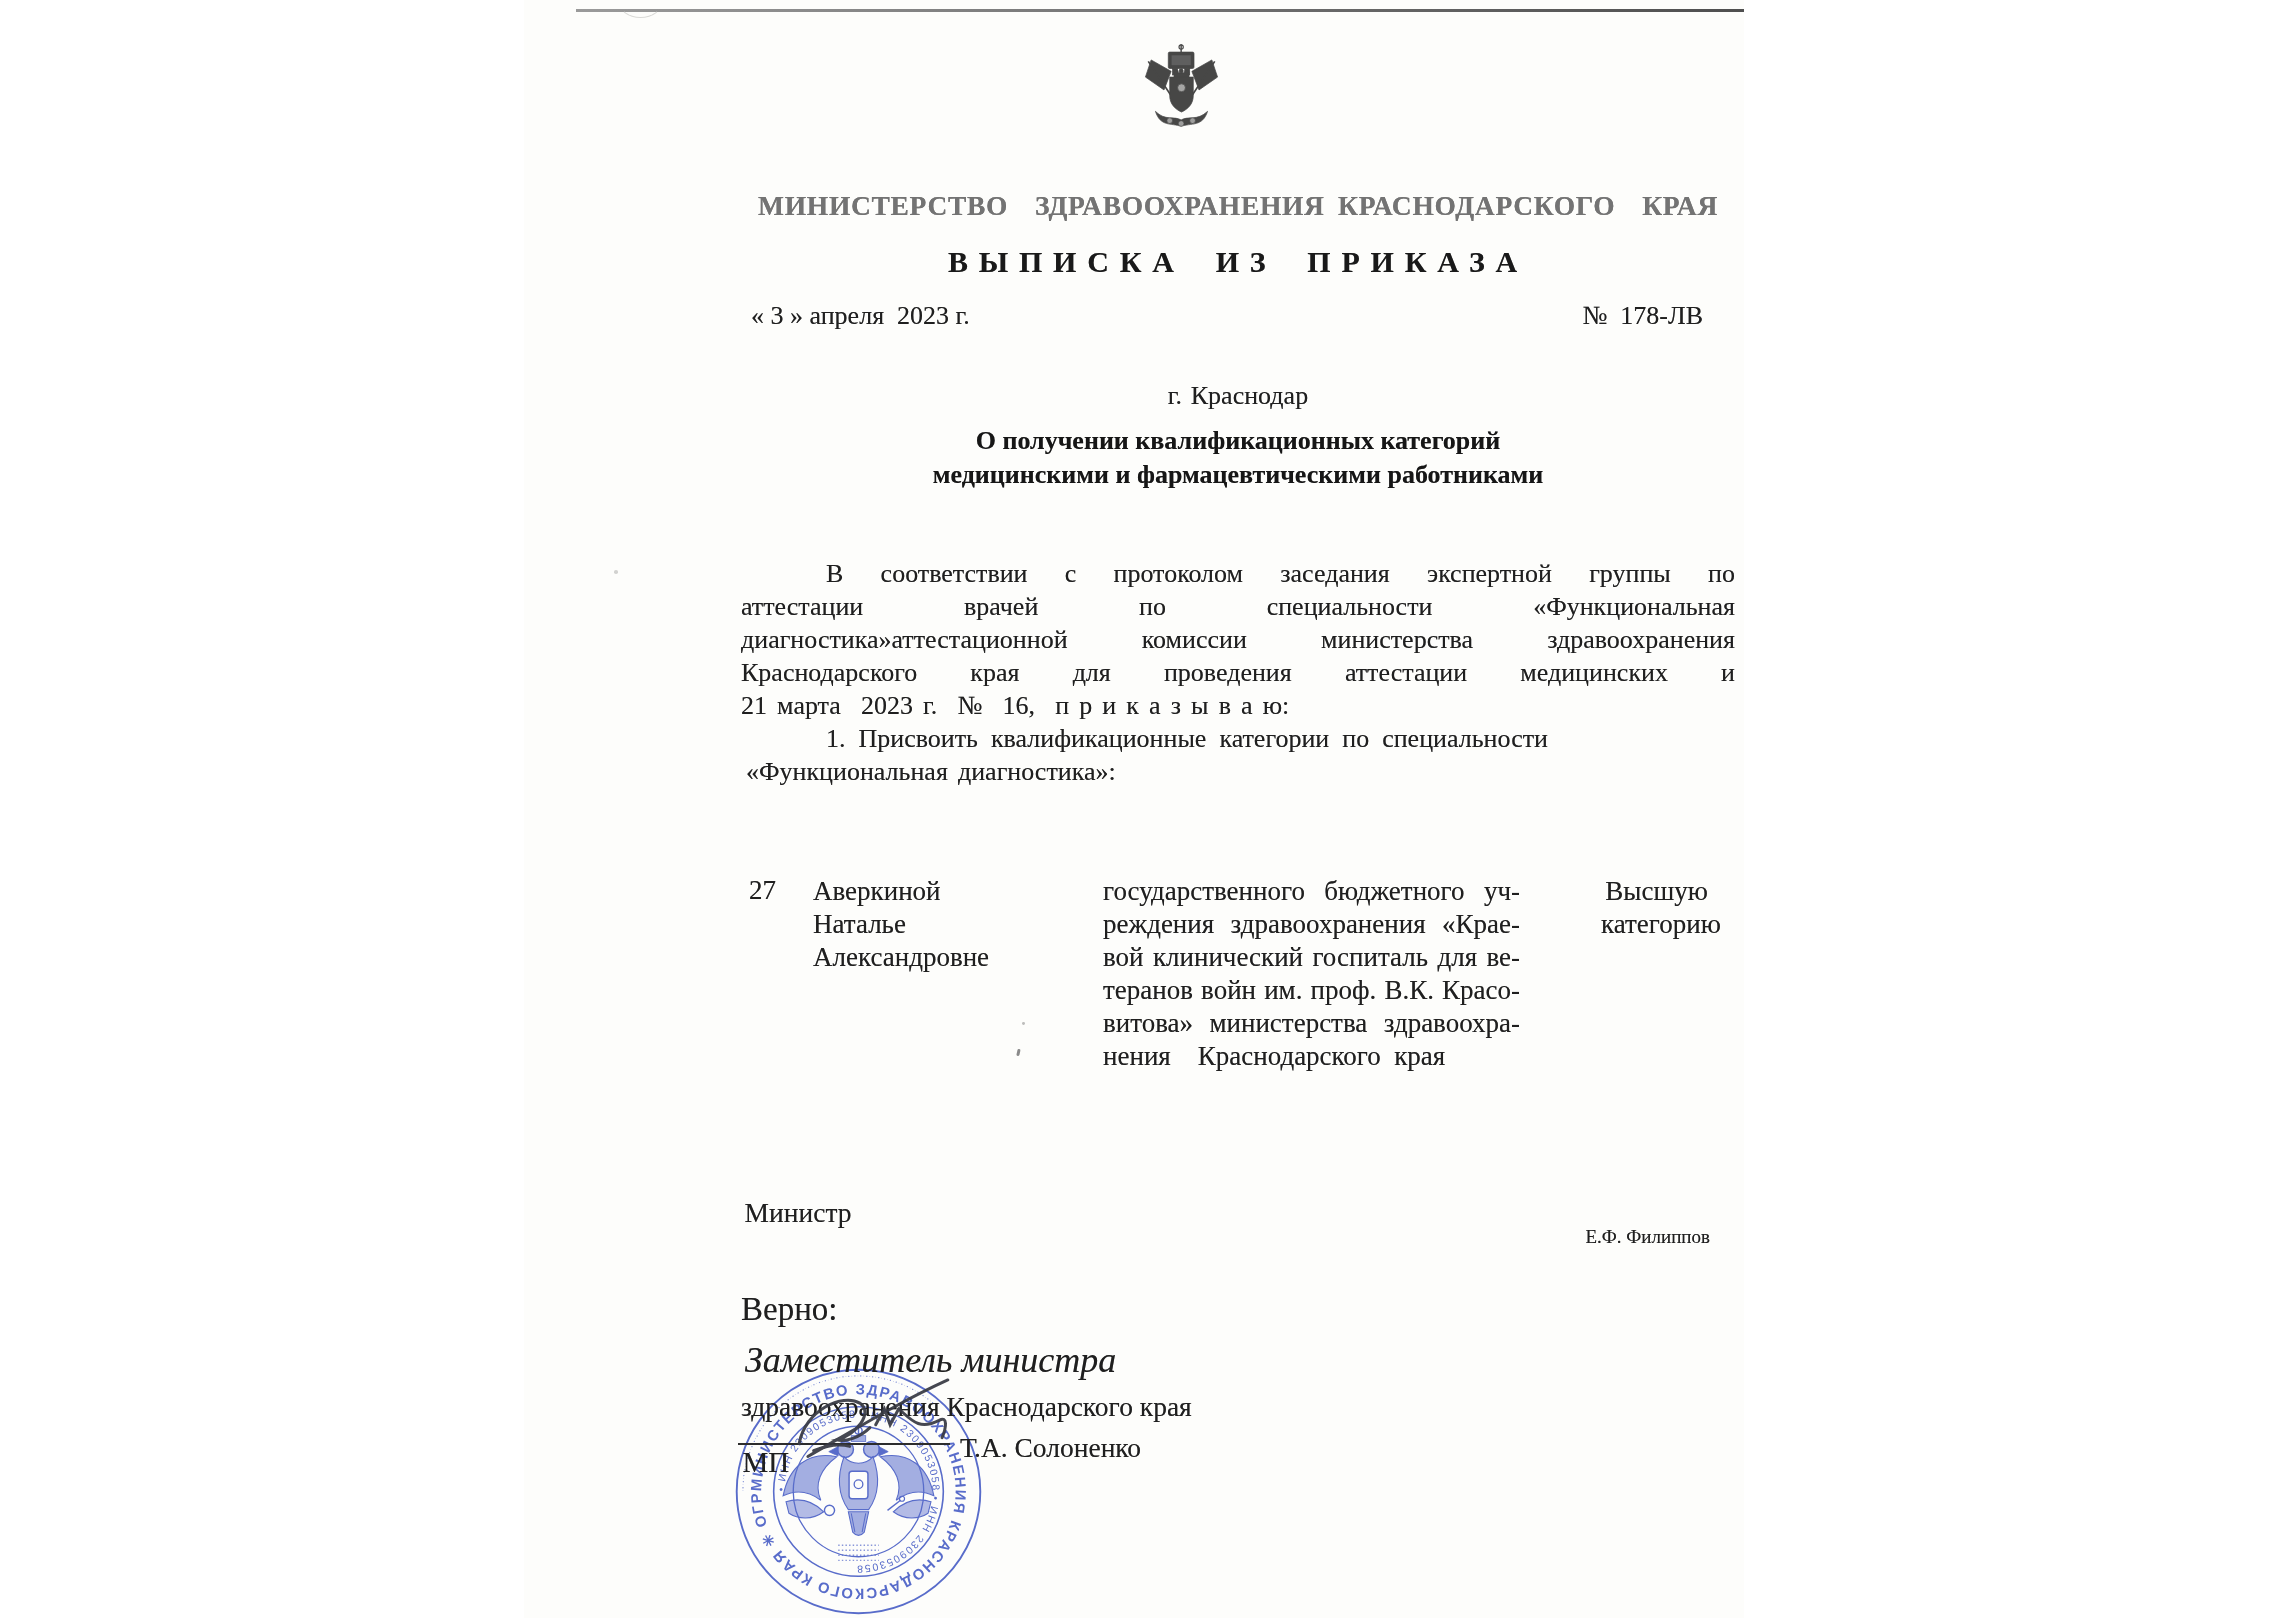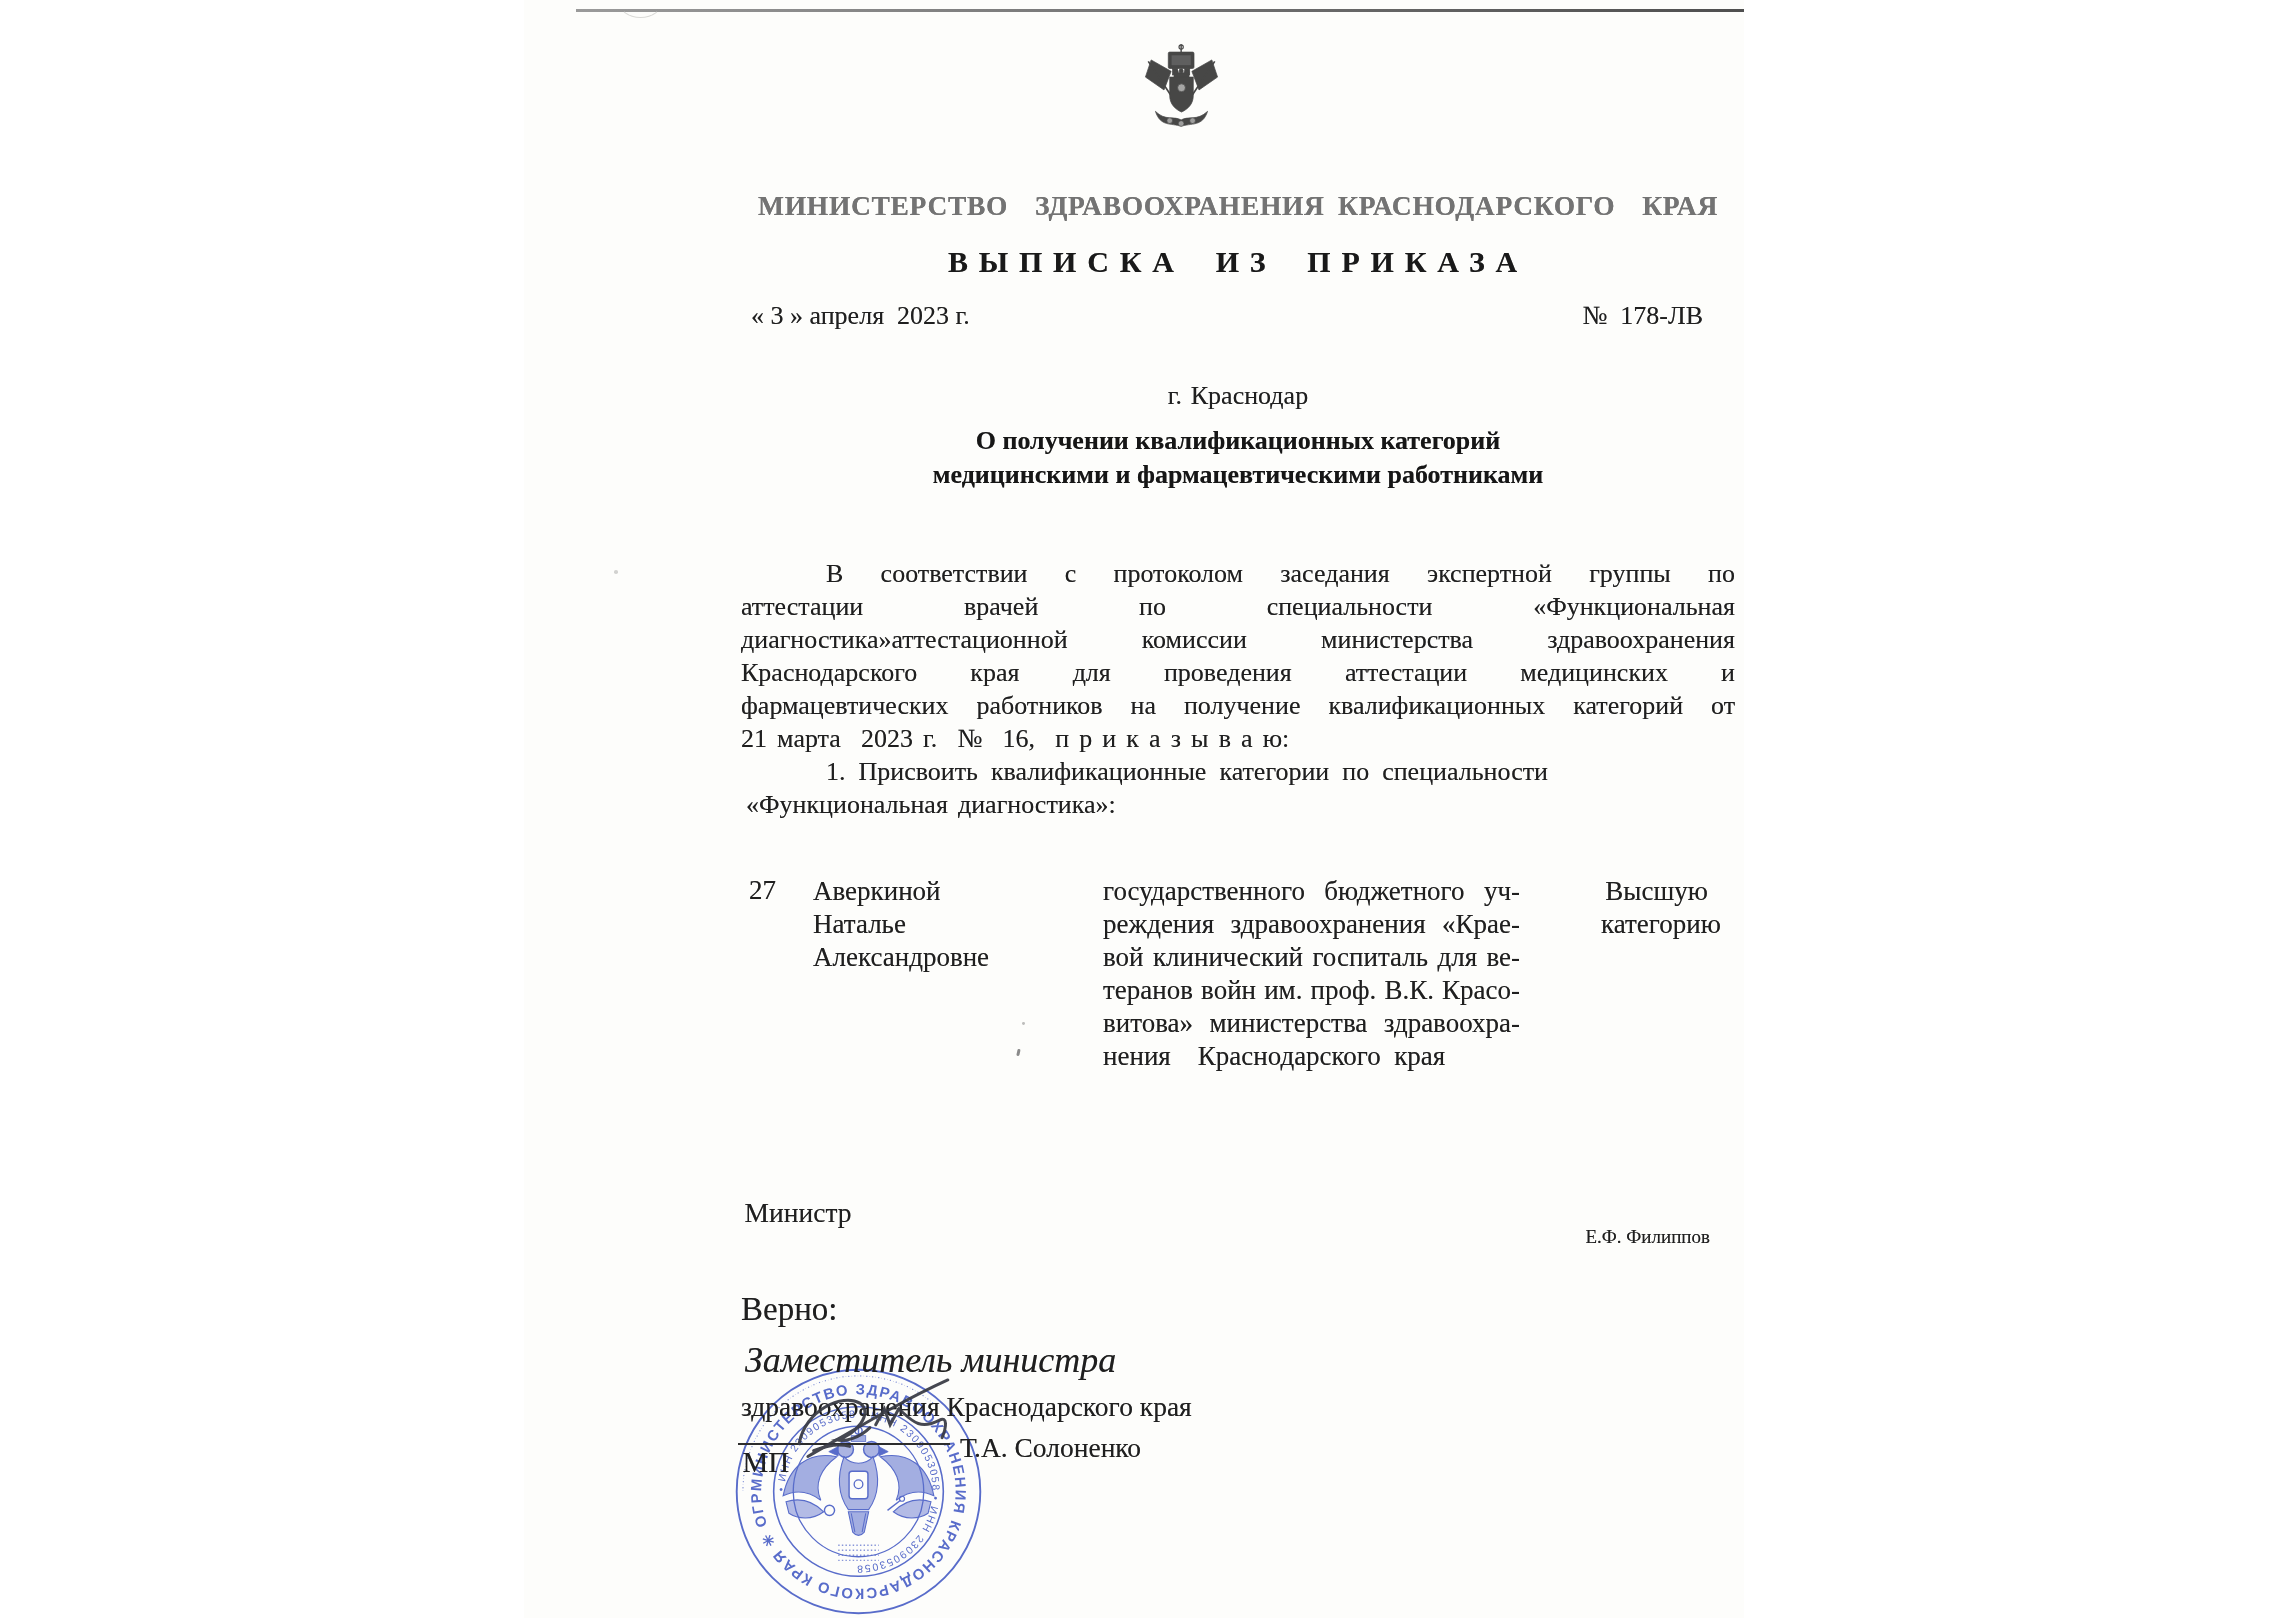--- a/index.html
+++ b/index.html
@@ -183,21 +183,20 @@
     <div class="abs title">
       <div>О получении квалификационных категорий</div>
       <div>медицинскими и фармацевтическими работниками</div>
     </div>
 
     <div class="abs body-par">
       <div class="jline ind">В соответствии с протоколом заседания экспертной группы по</div>
       <div class="jline">аттестации врачей по специальности «Функциональная</div>
       <div class="jline">диагностика»аттестационной комиссии министерства здравоохранения</div>
       <div class="jline">Краснодарского края для проведения аттестации медицинских и</div>
-      <div class="jline">фармацевтических работников на получение квалификационных категорий от</div>
       <div class="pre l6">21 марта  2023 г.  №  16,  п р и к а з ы в а ю:</div>
       <div class="l7">1. Присвоить  квалификационные  категории  по специальности</div>
       <div class="l8">«Функциональная диагностика»:</div>
     </div>
 
     <div class="abs row-num">27</div>
 
     <div class="abs col-name">
       <div>Аверкиной</div>
       <div>Наталье</div>

